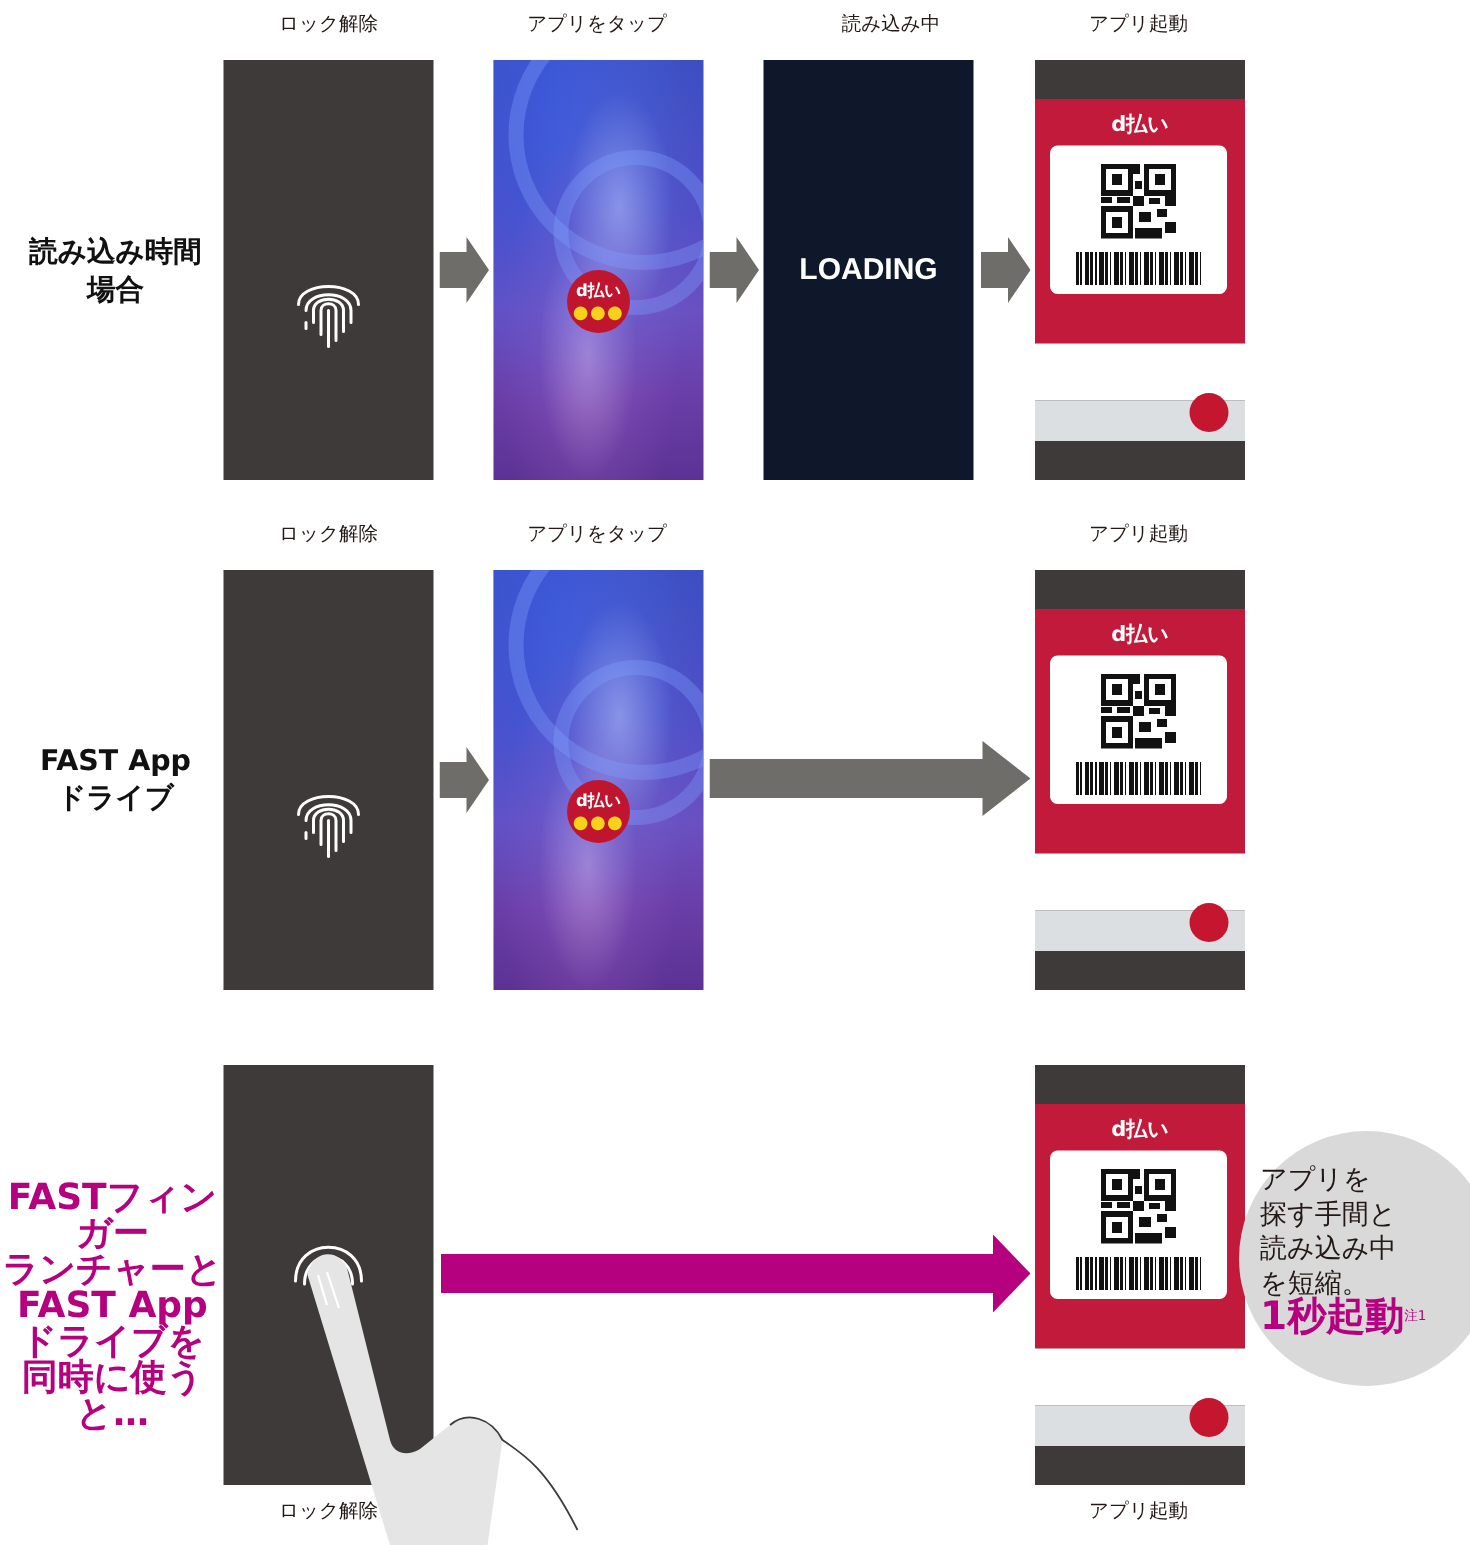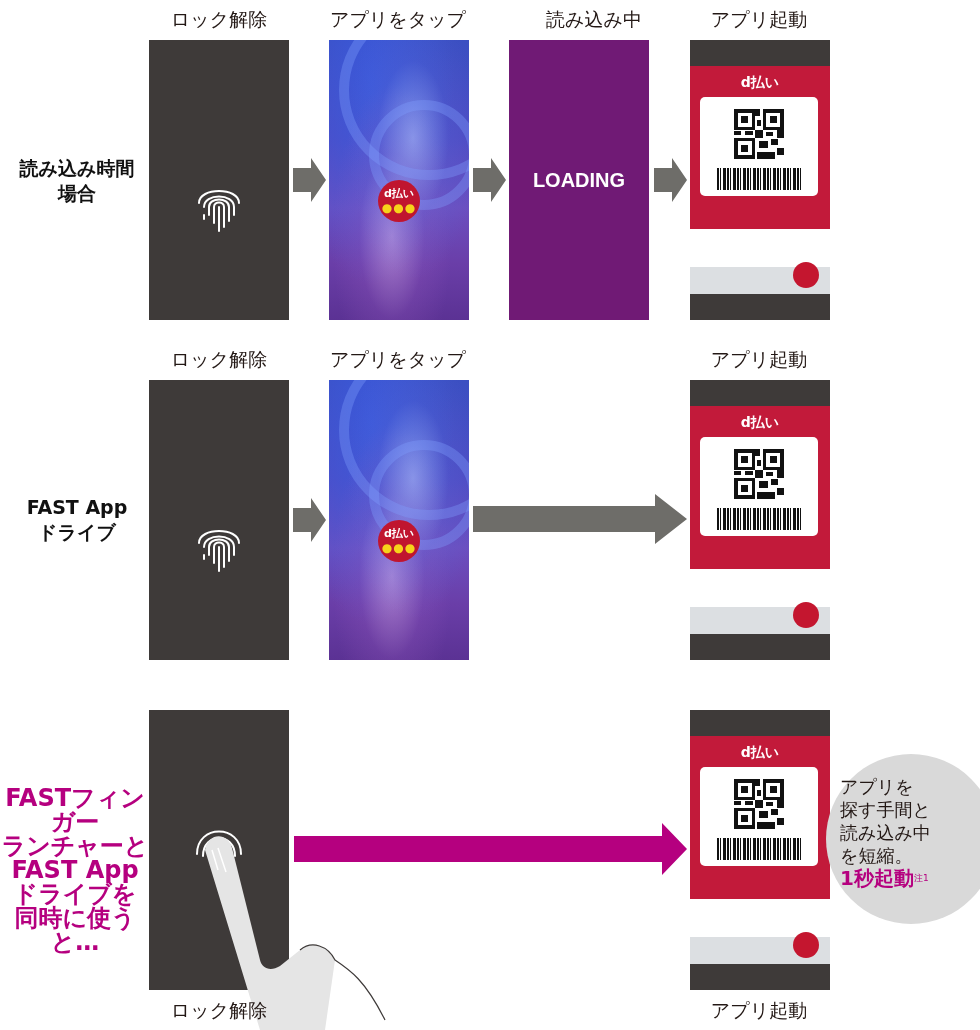--- a/index.html
+++ b/index.html
@@ -1,46 +1,46 @@
 <!DOCTYPE html>
 <html><head>
 <meta charset="utf-8">
 <style>
   html, body { margin:0; padding:0; background:#ffffff; }
   body { width:980px; height:1030px; position:relative; overflow:hidden;
          font-family:"DejaVu Sans","Liberation Sans",sans-serif; color:#231815; }
   .abs { position:absolute; }
-  .step-label { position:absolute; font-size:19px; text-align:center; width:160px; color:#231815; }
+  .step-label { position:absolute; font-size:13px; text-align:center; width:160px; color:#231815; }
   .row-label { position:absolute; font-weight:bold; font-size:19px; line-height:25px; text-align:center; color:#111; }
   .row-label.magenta { color:#b5007f; font-size:24px; line-height:24px; }
   .dark-phone { position:absolute; background:#3e3a39; width:140px; height:280px; }
   .wall-phone { position:absolute; width:140px; height:280px; overflow:hidden;
     background:
       radial-gradient(ellipse at 60% 35%, rgba(180,200,255,0.55) 0%, rgba(90,110,220,0.2) 30%, transparent 55%),
       radial-gradient(ellipse at 45% 70%, rgba(220,180,235,0.55) 0%, rgba(150,90,190,0.25) 30%, transparent 55%),
       radial-gradient(ellipse at 30% 15%, rgba(60,90,220,0.9) 0%, transparent 60%),
       linear-gradient(180deg, #3b4fc2 0%, #4e4cc4 35%, #6b4fc0 60%, #6a3ea8 80%, #5b3294 100%);
   }
   .wall-phone .swirl { position:absolute; border-radius:50%; border:10px solid rgba(130,160,255,0.35); }
-  .loading-phone { position:absolute; background:#701a75; width:140px; height:280px; display:flex; align-items:center; justify-content:center; color:#fff; font-weight:bold; font-size:20px; font-family:"Liberation Sans",sans-serif; }
+  .loading-phone { position:absolute; background:#0f172a; width:140px; height:280px; display:flex; align-items:center; justify-content:center; color:#fff; font-weight:bold; font-size:20px; font-family:"Liberation Sans",sans-serif; }
   .app-phone { position:absolute; width:140px; height:280px; background:#3e3a39; }
   .app-phone .red { position:absolute; left:0; top:26px; width:140px; height:163px; background:#c21a3a; }
   .app-phone .brand { position:absolute; top:8px; left:0; width:140px; text-align:center; color:#fff; font-weight:bold; font-size:14px; }
   .app-phone .card { position:absolute; left:10px; top:31px; width:118px; height:99px; background:#fff; border-radius:5px; }
   .app-phone .white { position:absolute; left:0; top:189px; width:140px; height:38px; background:#fff; }
   .app-phone .grey { position:absolute; left:0; top:227px; width:140px; height:27px; background:#dcdfe2; }
   .app-phone .dot { position:absolute; left:103px; top:222px; width:26px; height:26px; border-radius:50%; background:#c4162f; }
   .qr { position:absolute; left:34px; top:12px; width:50px; height:50px; }
   .barcode { position:absolute; left:17px; top:71px; width:84px; height:22px;
     background: repeating-linear-gradient(90deg, #111 0 2px, #fff 2px 3px, #111 3px 4px, #fff 4px 6px, #111 6px 9px, #fff 9px 10px); }
   .arrow-small { position:absolute; width:33px; height:44px; }
   .dpay-icon { position:absolute; width:42px; height:42px; border-radius:50%; background:#c0152f; color:#fff; text-align:center; font-weight:bold; font-size:11px; line-height:14px; }
   .bubble { position:absolute; left:826px; top:754px; width:170px; height:170px; border-radius:50%; background:#d9d9d9; }
   .bubble-text { position:absolute; left:840px; top:775px; font-size:18px; line-height:23px; color:#231815; }
-  .bubble-strong { color:#b5007f; font-weight:bold; font-size:20px; }
+  .bubble-strong { color:#b5007f; font-weight:bold; font-size:26px; }
   .bubble-note { color:#b5007f; font-size:9px; vertical-align:top; }
 </style>
 </head>
 <body>
 
 <div class="row-label" style="left:12px; top:156px; width:130px;">
   <div>読み込み時間</div>
   <div>場合</div>
 </div>
 

